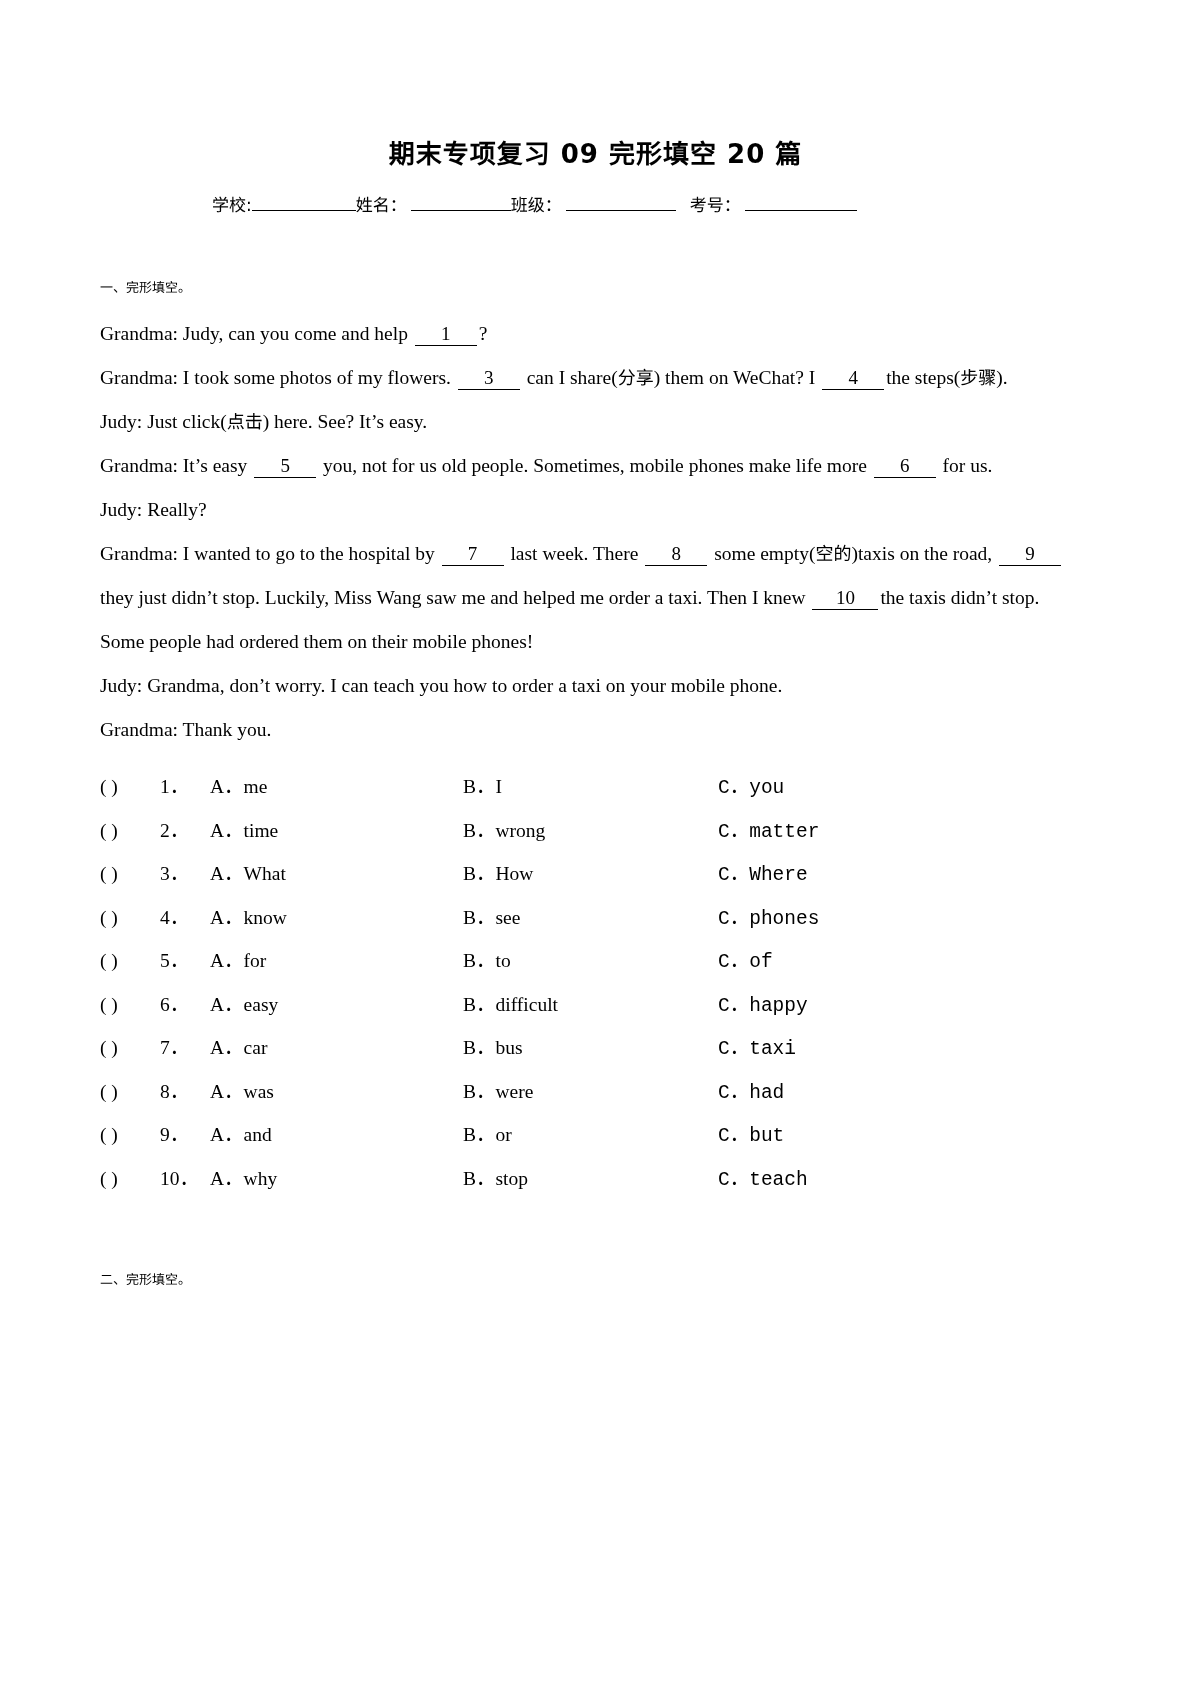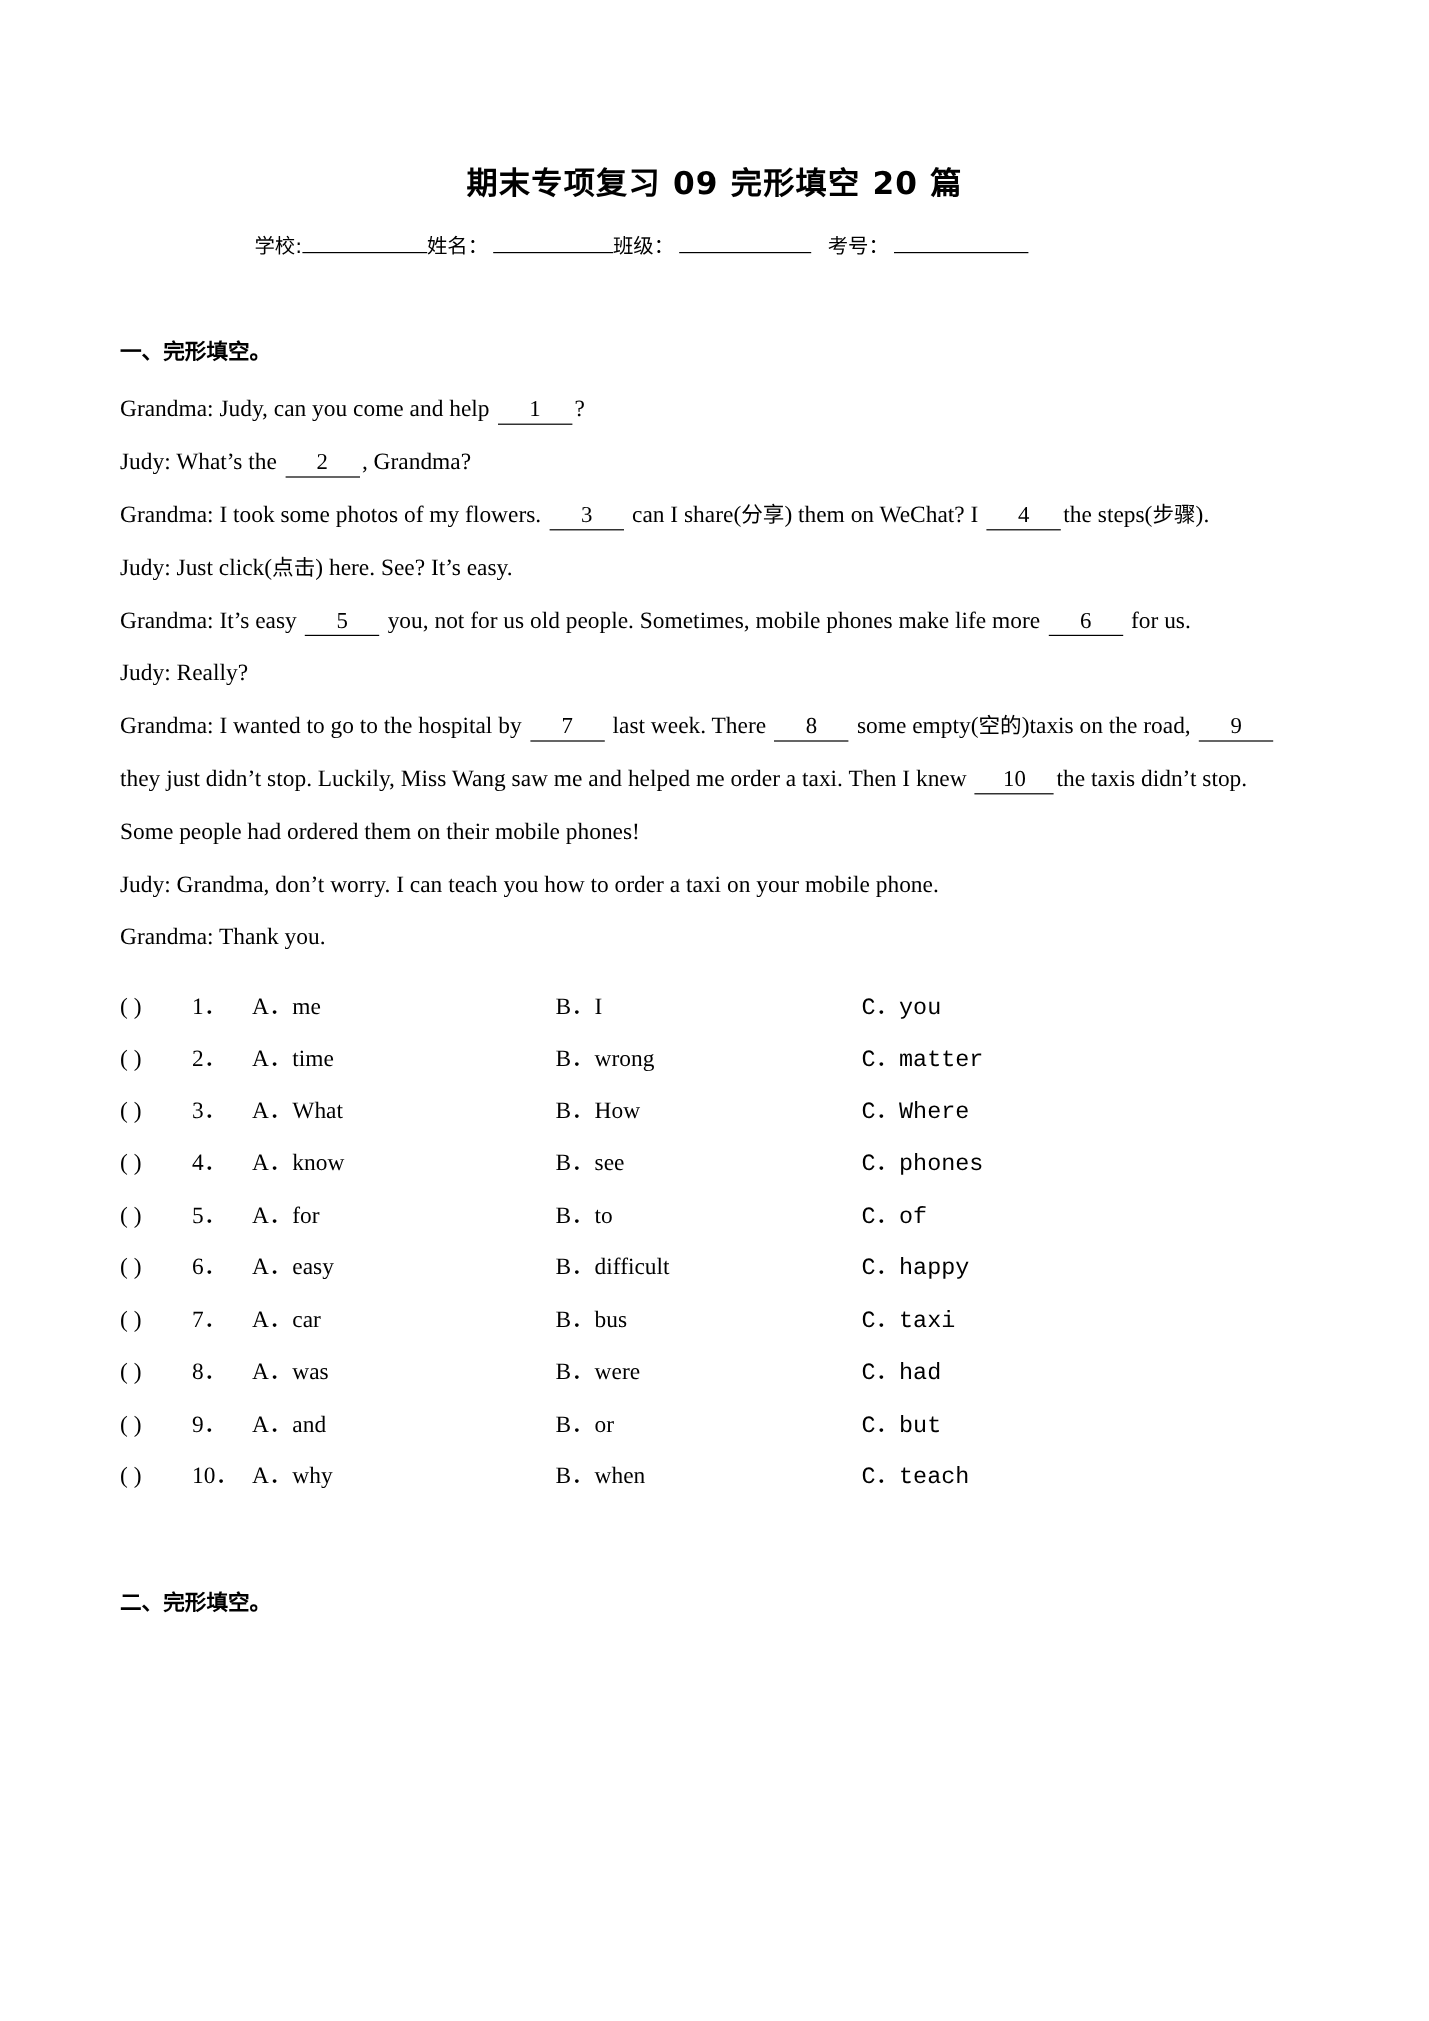--- a/index.html
+++ b/index.html
@@ -62,22 +62,22 @@
   }
   .ident-blank.w1 { width: 104px; }
   .ident-blank.w2 { width: 100px; margin-left: 4px; }
   .ident-blank.w3 { width: 110px; margin-left: 4px; }
   .ident-blank.w4 { width: 112px; margin-left: 4px; }
   .ident-gap { display: inline-block; width: 14px; }
 
   
   .section-heading {
     font-family: "DejaVu Sans", "Liberation Sans", sans-serif;
-    font-size: 18px;
-    font-weight: bold;
+    font-size: 13px;
+    font-weight: normal;
     margin: 0;
     padding-left: 100px;
   }
   #section-one-heading { padding-top: 58px; }
   #section-two-heading { padding-top: 64px; }
 
   
   .passage {
     padding-left: 100px;
     padding-right: 108px;
@@ -148,21 +148,20 @@
   <h1 class="doc-title">期末专项复习 09 完形填空 20 篇</h1>
 
   <div class="ident-line">
     <span class="ident-field"><span class="ident-label">学校:</span><span class="ident-blank w1"></span></span><span class="ident-field"><span class="ident-label">姓名：</span><span class="ident-blank w2"></span></span><span class="ident-field"><span class="ident-label">班级：</span><span class="ident-blank w3"></span></span><span class="ident-gap"></span><span class="ident-field"><span class="ident-label">考号：</span><span class="ident-blank w4"></span></span>
   </div>
 
   <h2 class="section-heading" id="section-one-heading">一、完形填空。</h2>
 
   <div class="passage" id="passage-one">
       <p>Grandma: Judy, can you come and help <span class="blank sm">1</span>?</p>
-      <p>Judy: What’s the <span class="blank sm">2</span>, Grandma?</p>
       <p>Grandma: I took some photos of my flowers. <span class="blank sm">3</span> can I share(<span class="cn">分享</span>) them on WeChat? I <span class="blank sm">4</span>the steps(<span class="cn">步骤</span>).</p>
       <p>Judy: Just click(<span class="cn">点击</span>) here. See? It’s easy.</p>
       <p>Grandma: It’s easy <span class="blank sm">5</span> you, not for us old people. Sometimes, mobile phones make life more <span class="blank sm">6</span> for us.</p>
       <p>Judy: Really?</p>
       <p>Grandma: I wanted to go to the hospital by <span class="blank sm">7</span> last week. There <span class="blank sm">8</span> some empty(<span class="cn">空的</span>)taxis on the road, <span class="blank sm">9</span> they just didn’t stop. Luckily, Miss Wang saw me and helped me order a taxi. Then I knew <span class="blank md">10</span>the taxis didn’t stop. Some people had ordered them on their mobile phones!</p>
       <p>Judy: Grandma, don’t worry. I can teach you how to order a taxi on your mobile phone.</p>
       <p>Grandma: Thank you.</p>
     </div>
 
   <div class="options" id="options-one">
@@ -226,20 +225,20 @@
         <span class="opt-bracket">(      )</span>
         <span class="opt-num">9．</span>
         <span class="opt-a">A．and</span>
         <span class="opt-b">B．or</span>
         <span class="opt-c">C．but</span>
       </div>
       <div class="opt-row">
         <span class="opt-bracket">(      )</span>
         <span class="opt-num">10．</span>
         <span class="opt-a">A．why</span>
-        <span class="opt-b">B．when</span>
+        <span class="opt-b">B．stop</span>
         <span class="opt-c">C．teach</span>
       </div>
     </div>
 
   <h2 class="section-heading" id="section-two-heading">二、完形填空。</h2>
 
 </div>
 
 </body></html>

